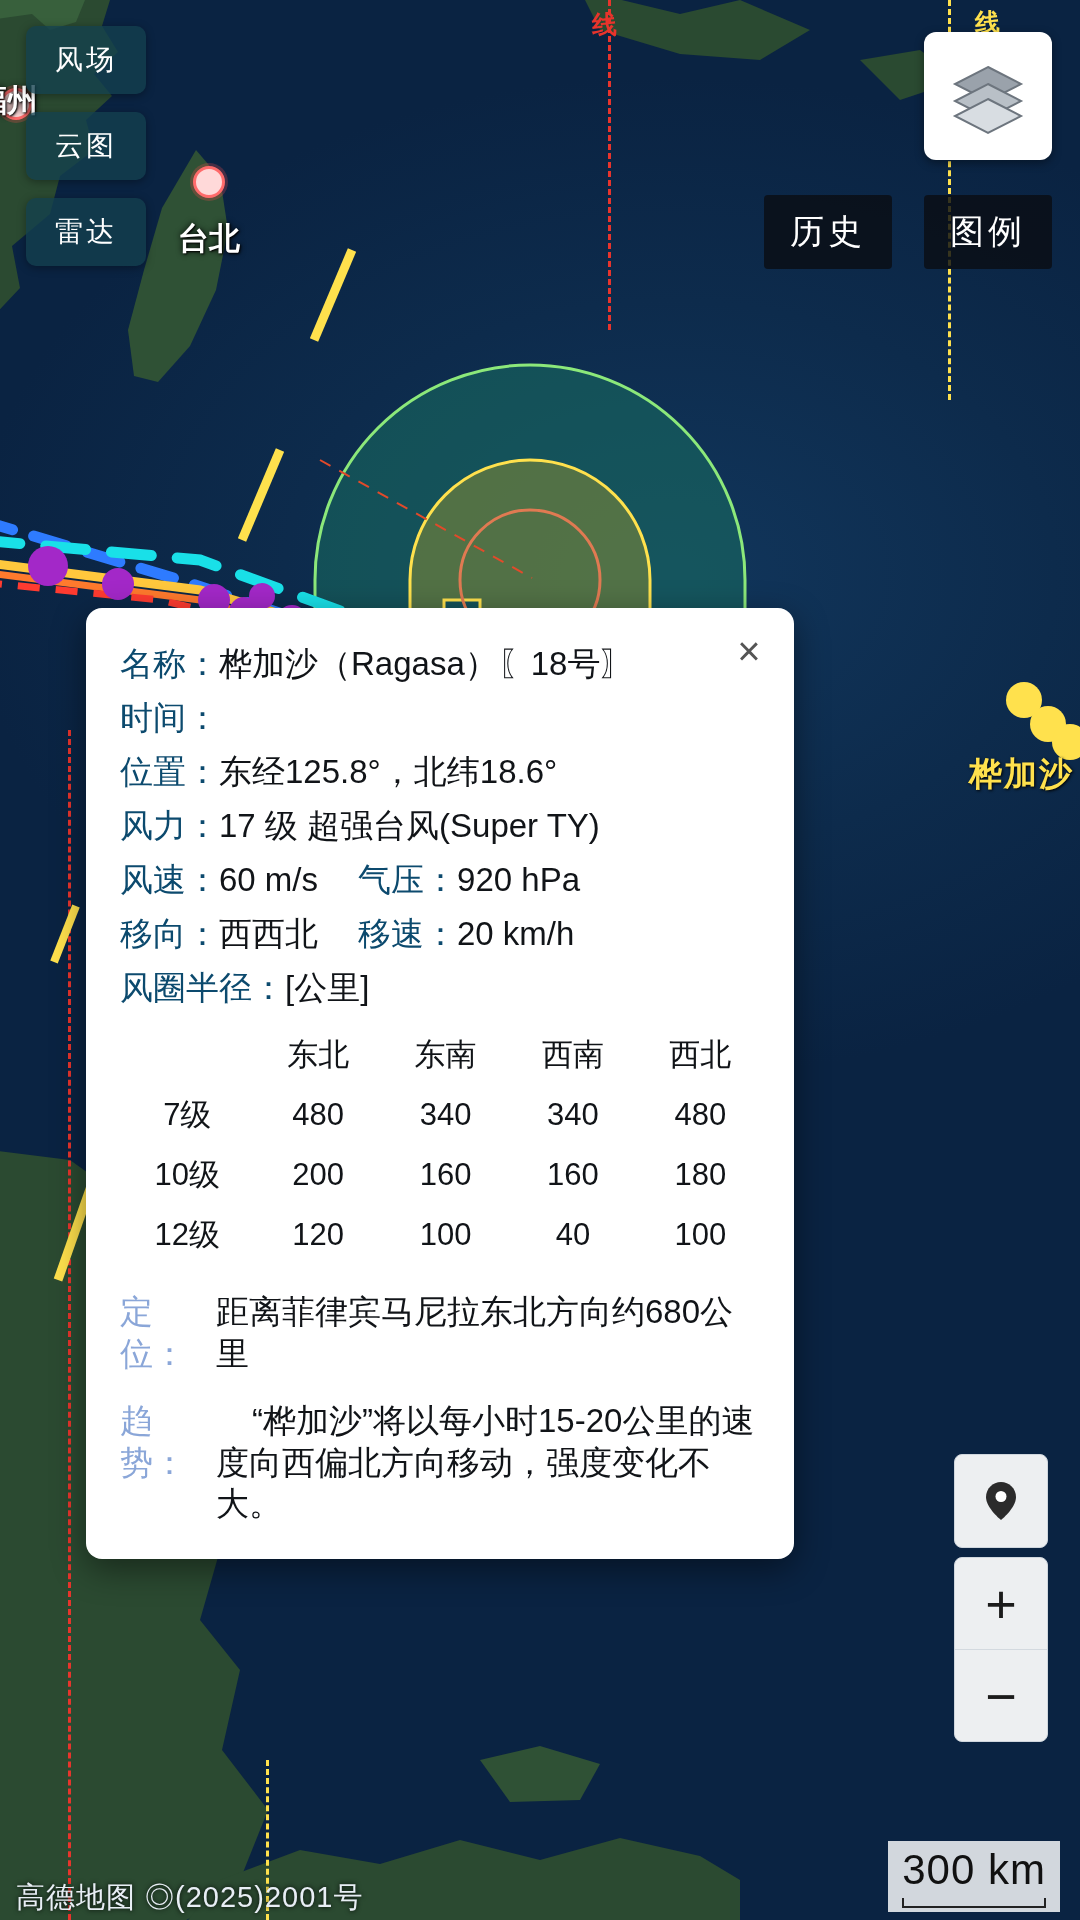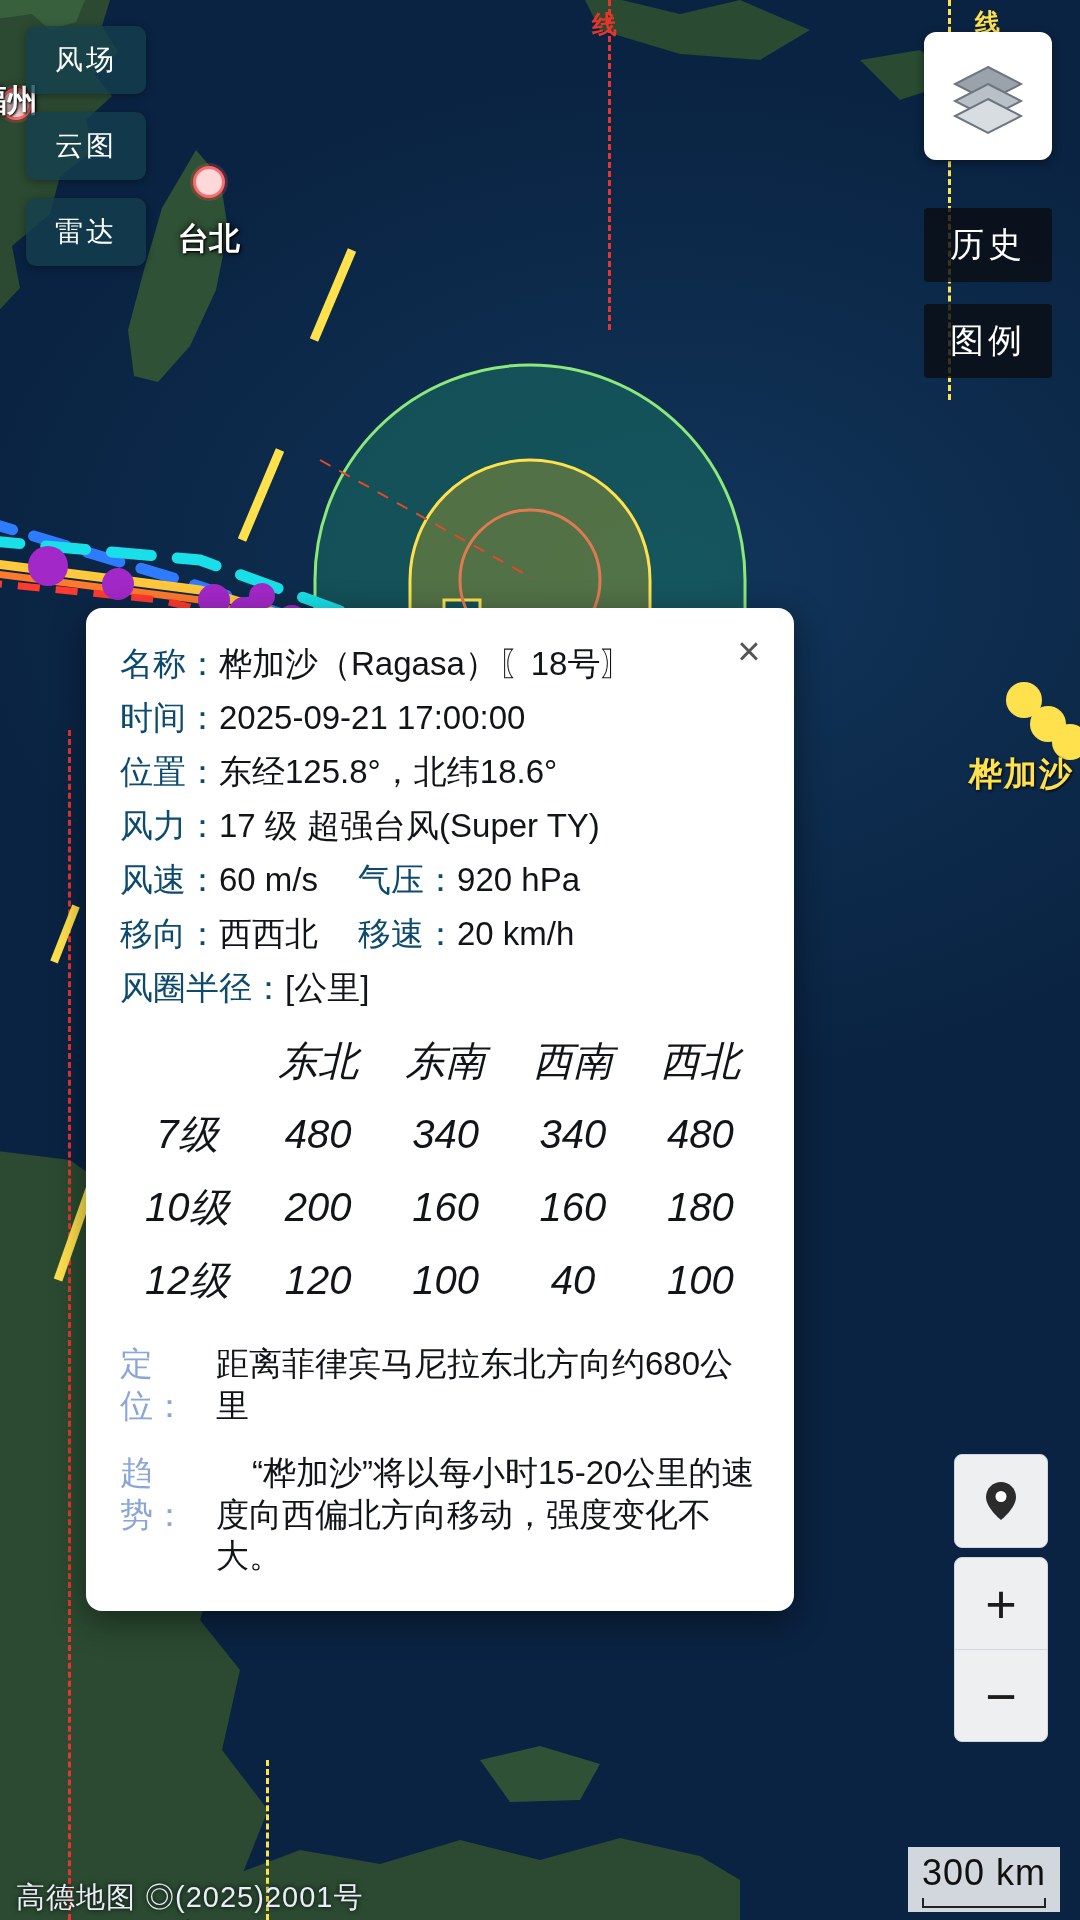--- a/index.html
+++ b/index.html
@@ -114,24 +114,24 @@
     border-radius: 12px;
     display: flex;
     align-items: center;
     justify-content: center;
     box-shadow: 0 3px 10px rgba(0,0,0,.4);
     z-index: 30;
   }
   .right-tabs {
     position: absolute;
     right: 28px;
-    top: 208px;
-    display: flex;
-    flex-direction: column;
-    gap: 22px;
+    top: 195px;
+    display: flex;
+    flex-direction: row;
+    gap: 32px;
     z-index: 30;
   }
   .right-tab {
     width: 128px;
     height: 74px;
     background: rgba(10, 14, 20, 0.82);
     color: #ffffff;
     font-size: 34px;
     letter-spacing: 4px;
     display: flex;
@@ -180,21 +180,21 @@
   
   .scalebar {
     position: absolute;
     right: 20px;
     bottom: 8px;
     background: rgba(255,255,255,.82);
     padding: 5px 14px 4px 14px;
     z-index: 30;
   }
   .scalebar-text {
-    font-size: 36px;
+    font-size: 42px;
     color: #111;
     letter-spacing: 1px;
   }
   .scalebar-line {
     margin-top: 4px;
     height: 8px;
     border: 2px solid #222;
     border-top: none;
   }
 
@@ -268,26 +268,25 @@
     white-space: nowrap;
   }
   .gap { width: 40px; flex: 0 0 auto; }
 
   .radii-table {
     margin-top: 14px;
     width: 100%;
     border-collapse: collapse;
   }
   .radii-table th, .radii-table td {
-    font-size: 40px;
+    font-size: 31px;
     font-weight: normal;
     color: #111418;
     text-align: center;
     padding: 9px 0;
-    font-style: italic;
   }
   .radii-table th.corner { }
   .radii-table td.rowhead { text-align: center; }
 
   .block {
     display: flex;
     margin-top: 26px;
   }
   .block-label {
     color: #8aa6d8;
@@ -474,21 +473,20 @@
 <div class="popup">
   <div class="popup-close">×</div>
 
   <div class="frow">
     <span class="flabel">名称：</span>
     <span class="fvalue">桦加沙（Ragasa）〖18号〗</span>
   </div>
 
   <div class="frow">
     <span class="flabel">时间：</span>
-    <span class="fvalue">2025-09-21 17:00:00</span>
   </div>
 
   <div class="frow">
     <span class="flabel">位置：</span>
     <span class="fvalue">东经125.8°，北纬18.6°</span>
   </div>
 
   <div class="frow">
     <span class="flabel">风力：</span>
     <span class="fvalue">17 级 超强台风(Super TY)</span>

